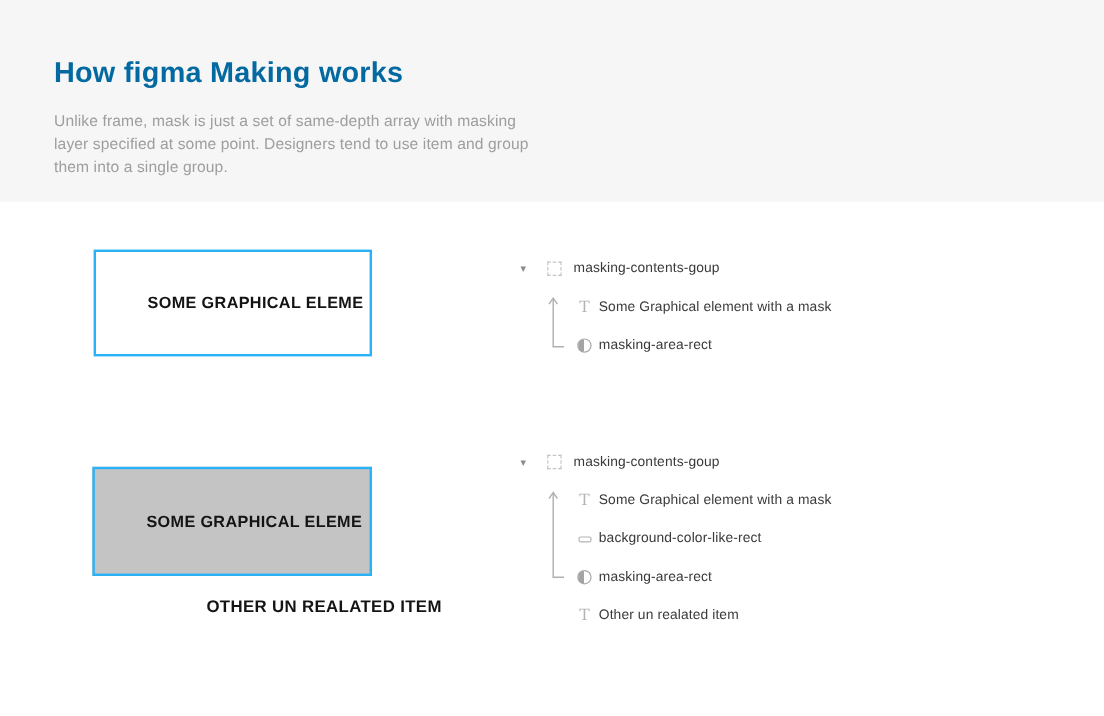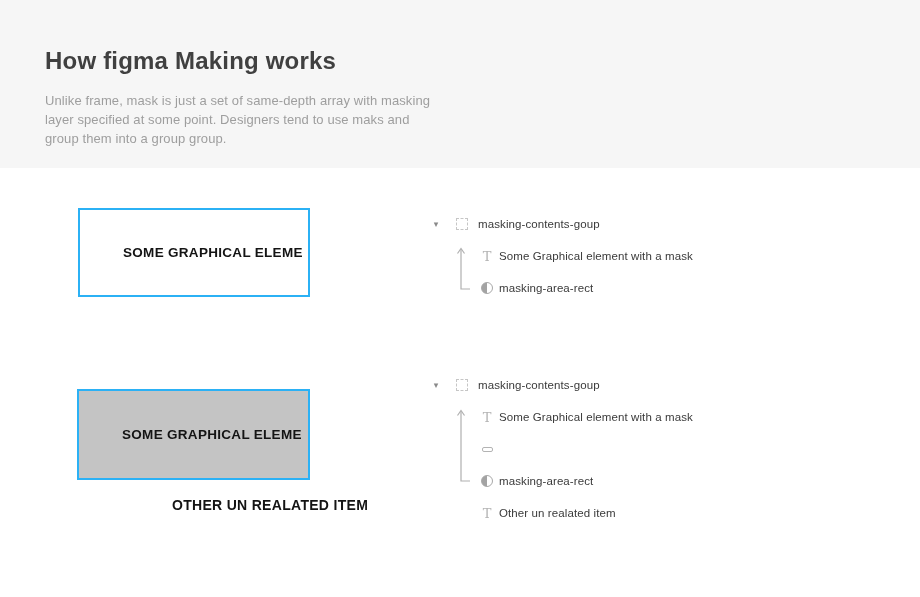--- a/index.html
+++ b/index.html
@@ -9,21 +9,21 @@
     font-family:"Liberation Sans",sans-serif;
     -webkit-font-smoothing:antialiased;
   }
   
   .header-band{
     position:absolute;left:0;top:0;width:920px;height:168px;
     background:#F6F6F6;
   }
   .page-title{
     position:absolute;left:45px;top:47px;
-    font-size:24px;font-weight:bold;color:#404040;letter-spacing:.2px;
+    font-size:24px;font-weight:bold;color:#0369a1;letter-spacing:.2px;
   }
   .page-desc{
     position:absolute;left:45px;top:91px;width:398px;
     font-size:13px;line-height:19px;color:#9E9E9E;letter-spacing:.1px;
   }
   
   .mask-rect{
     position:absolute;border:2px solid #2BB1F5;overflow:hidden;
     display:flex;align-items:center;box-sizing:border-box;
   }
@@ -77,21 +77,21 @@
     position:absolute;left:69px;top:0;height:32px;display:flex;align-items:center;
     font-size:11.5px;color:#3a3a3a;letter-spacing:.1px;white-space:nowrap;text-align:right;
   }
   .mask-arrow{position:absolute;left:0;top:0;pointer-events:none;}
 </style>
 </head>
 <body>
 
 <div class="header-band">
   <div class="page-title">How figma Making works</div>
-  <div class="page-desc">Unlike frame, mask is just a set of same-depth array with masking layer specified at some point. Designers tend to use maks and group them into a group group.</div>
+  <div class="page-desc">Unlike frame, mask is just a set of same-depth array with masking layer specified at some point. Designers tend to use item and group them into a single group.</div>
 </div>
 
 <div class="mask-rect rect-1">
   <span class="rect-text">SOME GRAPHICAL ELEME</span>
 </div>
 
 <div class="layer-tree tree-1">
   <div class="tree-row">
     <span class="caret">▾</span>
     <span class="group-icon"></span>
@@ -129,20 +129,21 @@
   <div class="tree-row">
     <span class="row-icon">
         <span class="text-glyph">T</span>
       </span>
     <span class="row-label">Some Graphical element with a mask</span>
   </div>
   <div class="tree-row">
     <span class="row-icon">
         <span class="rect-glyph"></span>
       </span>
+    <span class="row-label">background-color-like-rect</span>
   </div>
   <div class="tree-row">
     <span class="row-icon">
         <span class="mask-glyph"></span>
       </span>
     <span class="row-label">masking-area-rect</span>
   </div>
   <div class="tree-row">
     <span class="row-icon">
         <span class="text-glyph">T</span>

